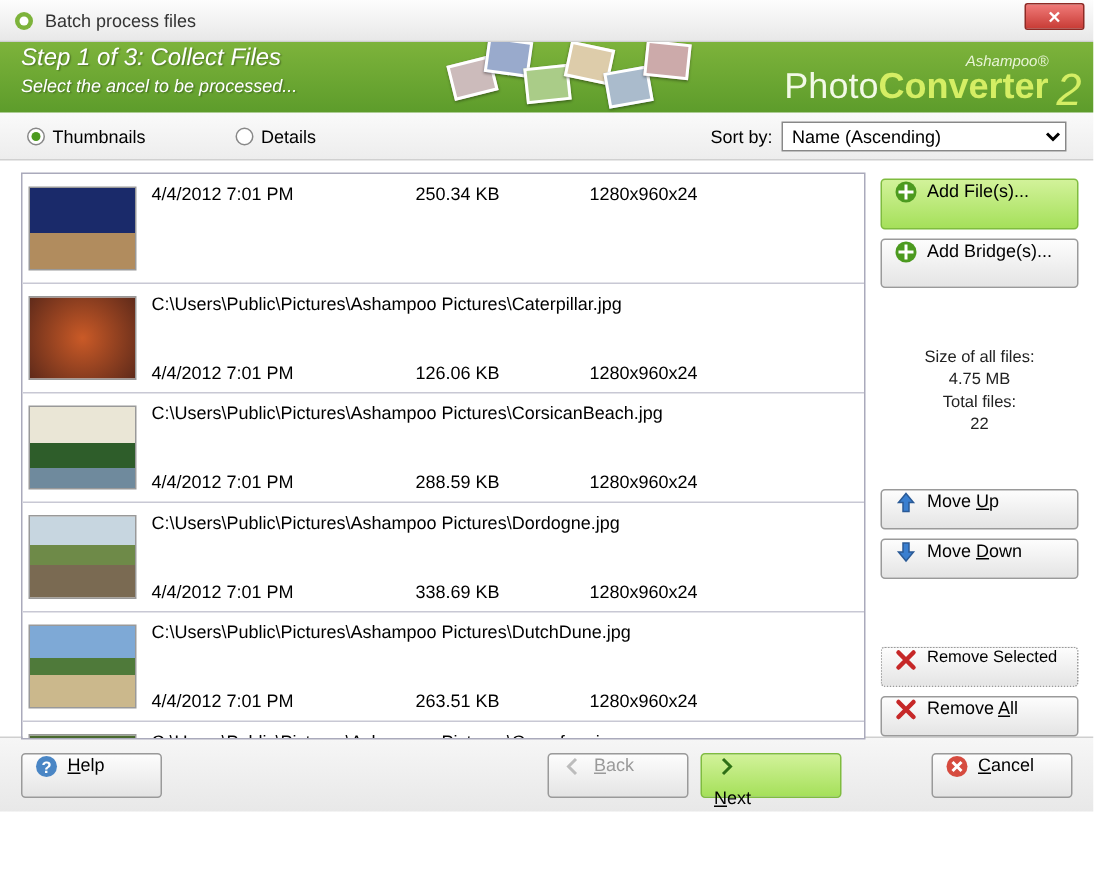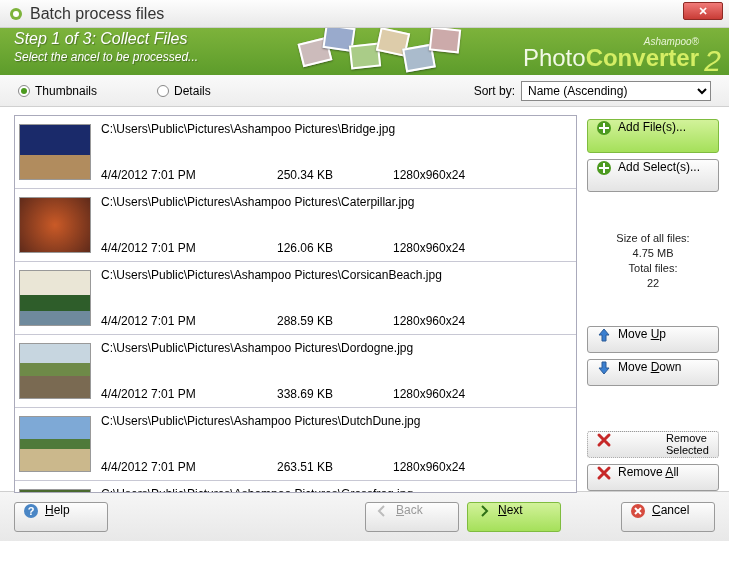--- a/index.html
+++ b/index.html
@@ -1,20 +1,20 @@
 <!DOCTYPE html>
 <html><head>
 <meta charset="utf-8">
 <style>
   * { box-sizing: border-box; margin: 0; padding: 0; font-family: "Segoe UI", Tahoma, sans-serif; }
   body { background: #fff; width: 729px; height: 579px; overflow: hidden; }
 
   .titlebar { height: 28px; background: linear-gradient(#fdfdfd,#e8e8e8); border-bottom: 1px solid #cfcfcf; display: flex; align-items: center; padding: 0 4px 0 8px; position: relative; }
   .titlebar .app-icon { width: 16px; height: 16px; margin-right: 6px; }
-  .titlebar .title { font-size: 16px; color: #333; }
+  .titlebar .title { font-size: 12px; color: #333; }
   .titlebar .close-btn { position: absolute; right: 6px; top: 2px; width: 40px; height: 18px; background: linear-gradient(#f07a78,#c83c36); border: 1px solid #8e2a25; border-radius: 2px; display:flex;align-items:center;justify-content:center; }
   .titlebar .close-btn span { color:#fff; font-size:11px; font-weight:bold; }
 
   .step-header { height: 47px; background: linear-gradient(#7db33b,#5d9c2b); position: relative; color:#fff; padding: 2px 14px; overflow:hidden;}
   .step-header .step { font-size: 16px; font-style: italic; text-shadow: 1px 1px 1px rgba(0,0,0,.3); }
   .step-header .sub { font-size: 12px; font-style: italic; margin-top: 2px; text-shadow: 1px 1px 1px rgba(0,0,0,.3);}
   .brand { position:absolute; right: 30px; top: 8px; text-align:right;margin-left:32px; }
   .brand .line1 { font-size: 10px; color:#e8f4d6; font-style: italic; }
   .brand .line2 { font-size: 24px; font-weight:300; color:#f2f9e6; line-height: 22px; }
   .brand .line2 .accent { color:#d5ee64; font-weight:600; }
@@ -111,21 +111,20 @@
       <option>Name (Ascending)</option>
     </select>
   </div>
 </div>
 
 <div class="main-area">
   <div class="file-list" id="file-list">
       <div class="file-row">
         <div class="thumb" style="background:linear-gradient(#1a2a6a 0 55%, #b18c5e 55% 100%);"></div>
         <div class="file-meta">
-          <div class="file-path">C:\Users\Public\Pictures\Ashampoo Pictures\Bridge.jpg</div>
           <div class="file-stats">
             <span>4/4/2012 7:01 PM</span>
             <span>250.34 KB</span>
             <span>1280x960x24</span>
           </div>
         </div>
       </div>
       <div class="file-row">
         <div class="thumb" style="background:radial-gradient(circle at 50% 50%, #ca5a27, #5f2a1a);"></div>
         <div class="file-meta">
@@ -190,21 +189,21 @@
       <span>Add File(s)...</span>
     </div>
     <div class="btn addfolder">
       <span class="icon">
           <svg viewBox="0 0 16 16">
             <circle cx="8" cy="8" r="7" fill="#4c9a1f"></circle>
             <rect x="7" y="3" width="2" height="10" fill="#fff"></rect>
             <rect x="3" y="7" width="10" height="2" fill="#fff"></rect>
           </svg>
         </span>
-      <span>Add Select(s)...</span>
+      <span>Add Bridge(s)...</span>
     </div>
 
     <div class="side-gap-sm"></div>
     <div class="stats-block">
       <div>Size of all files:</div>
       <div>4.75 MB</div>
       <div>Total files:</div>
       <div>22</div>
     </div>
     <div class="side-gap-sm"></div>
@@ -227,21 +226,21 @@
     </div>
 
     <div class="side-gap-md"></div>
 
     <div class="btn" style="border-style:dotted;">
       <span class="icon">
           <svg viewBox="0 0 16 16">
             <path d="M3 3 L13 13 M13 3 L3 13" stroke="#c62828" stroke-width="3" stroke-linecap="round"></path>
           </svg>
         </span>
-      <span style="font-size:11px;margin-left:48px;">Remove Selected</span>
+      <span style="font-size:11px;">Remove Selected</span>
     </div>
     <div class="btn">
       <span class="icon">
           <svg viewBox="0 0 16 16">
             <path d="M3 3 L13 13 M13 3 L3 13" stroke="#c62828" stroke-width="3" stroke-linecap="round"></path>
           </svg>
         </span>
       <span><span>Remove </span><span class="underline">A</span><span>ll</span></span>
     </div>
   </div>
@@ -259,21 +258,21 @@
   </div>
   <div class="spacer"></div>
   <div class="btn back" style="margin-right:8px;">
     <span class="icon">
         <svg viewBox="0 0 16 16">
           <path d="M10 3 L5 8 L10 13" fill="none" stroke="#bcbcbc" stroke-width="2"></path>
         </svg>
       </span>
     <span><span class="underline">B</span><span>ack</span></span>
   </div>
-  <div class="btn next" style="margin-right:60px;">
+  <div class="btn next" style="margin-right:60px;flex-direction:column;">
     <span class="icon">
         <svg viewBox="0 0 16 16">
           <path d="M6 3 L11 8 L6 13" fill="none" stroke="#2e6f16" stroke-width="2"></path>
         </svg>
       </span>
     <span><span class="underline">N</span><span>ext</span></span>
   </div>
   <div class="btn">
     <span class="icon">
         <svg viewBox="0 0 16 16">

